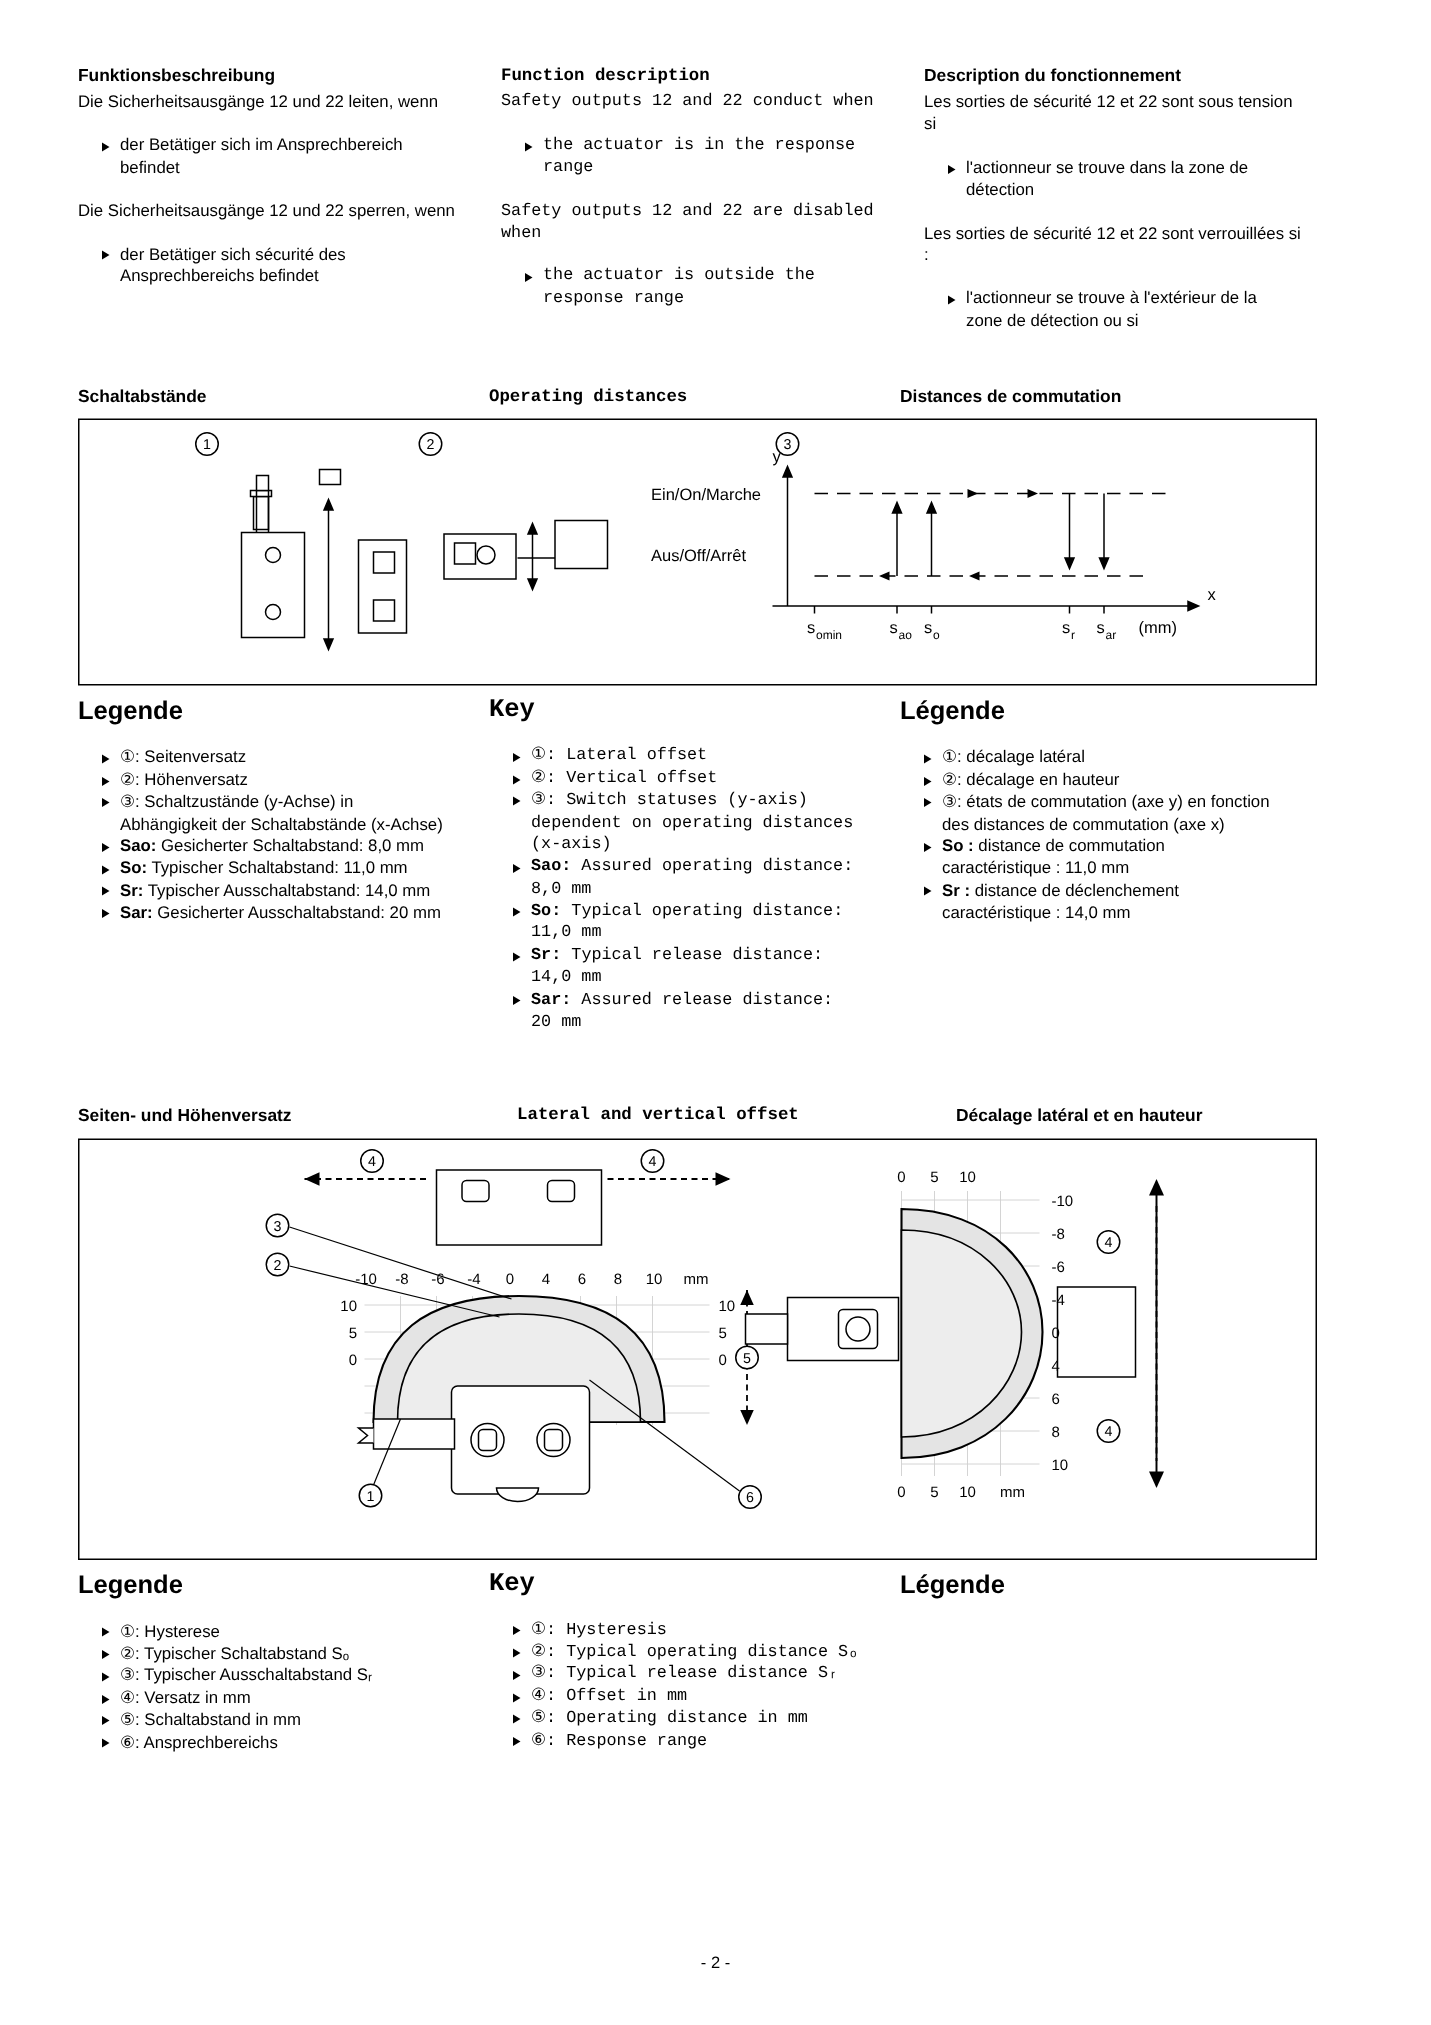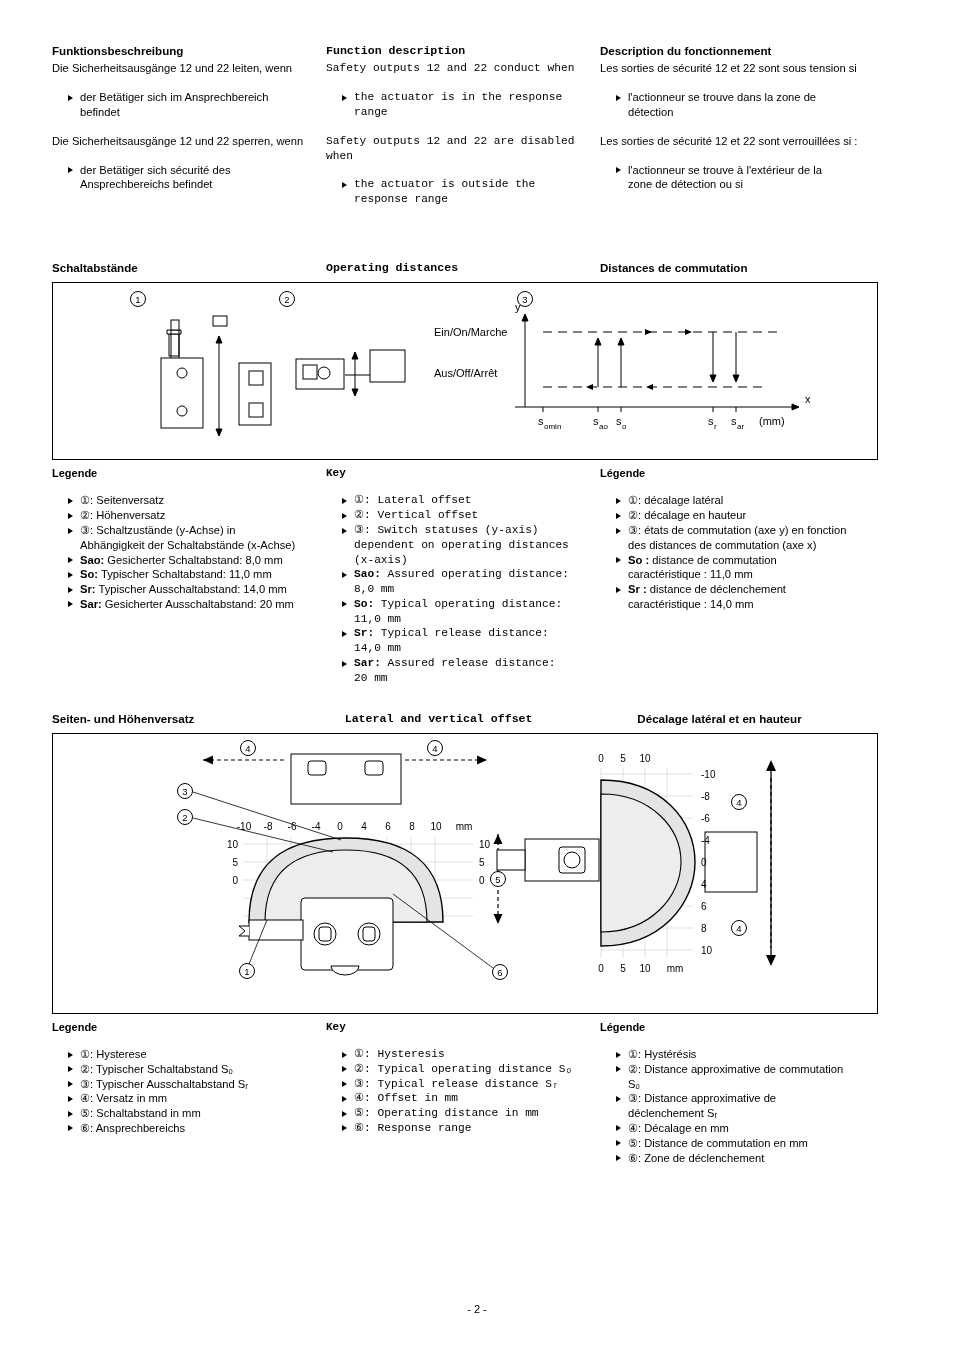--- a/index.html
+++ b/index.html
@@ -14,21 +14,21 @@
     color: #000;
     position: relative;
   }
   .page {
     position: absolute;
     left: 52px; top: 44px;
     width: 826px;
   }
   .cols {
     display: flex;
-    gap: 0;
+    gap: 16px;
   }
   .col {
     width: 270px;
     padding-right: 8px;
   }
   .col.c2 { margin-left: 4px; font-family: Liberation Mono, monospace; }
   .col.c3 { margin-left: 4px; }
   h2 {
     font-size: 11.6px;
     font-weight: bold;
@@ -53,37 +53,37 @@
   ul.bl li::before {
     content: "";
     position: absolute;
     left: 2px; top: 4.5px;
     border-left: 5px solid #000;
     border-top: 3.5px solid transparent;
     border-bottom: 3.5px solid transparent;
   }
   .sect-head {
     display: flex;
-    margin-top: 40px;
+    margin-top: 22px;
     margin-bottom: 4px;
   }
   .sect-head .col { width: 270px; }
   .figure {
     border: 1px solid #000;
     position: relative;
     width: 826px;
     background: #fff;
   }
   .legend-row {
     display: flex;
     margin-top: 7px;
   }
   .legend-row .col { width: 270px; }
   .legend-row h3 {
-    font-size: 11px;
+    font-size: 17px;
     font-weight: bold;
     margin: 0 0 1px 0;
   }
   .pageno {
     position: absolute;
     left: 0; right: 0;
     top: 1303px;
     text-align: center;
     font-size: 11px;
   }
@@ -275,21 +275,21 @@
       <ul class="bl">
         <li>①: décalage latéral</li>
         <li>②: décalage en hauteur</li>
         <li>③: états de commutation (axe y) en fonction des distances de commutation (axe x)</li>
         <li><b>So :</b> distance de commutation caractéristique : 11,0 mm</li>
         <li><b>Sr :</b> distance de déclenchement caractéristique : 14,0 mm</li>
       </ul>
     </div>
   </div>
 
-  <div class="sect-head" style="margin-top:12px;gap:48px;">
+  <div class="sect-head" style="margin-top:34px;gap:48px;">
     <div class="col">
         <h2>Seiten- und Höhenversatz</h2>
       </div>
     <div class="col c2">
         <h2>Lateral and vertical offset</h2>
       </div>
     <div class="col c3">
         <h2>Décalage latéral et en hauteur</h2>
       </div>
   </div>
@@ -478,26 +478,18 @@
         <li>①: Hysteresis</li>
         <li>②: Typical operating distance Sₒ</li>
         <li>③: Typical release distance Sᵣ</li>
         <li>④: Offset in mm</li>
         <li>⑤: Operating distance in mm</li>
         <li>⑥: Response range</li>
       </ul>
     </div>
     <div class="col c3">
       <h3>Légende</h3>
-      <ul class="bl">
-        <li>①: Hystérésis</li>
-        <li>②: Distance approximative de commutation Sₒ</li>
-        <li>③: Distance approximative de déclenchement Sᵣ</li>
-        <li>④: Décalage en mm</li>
-        <li>⑤: Distance de commutation en mm</li>
-        <li>⑥: Zone de déclenchement</li>
-      </ul>
     </div>
   </div>
 
 </div>
 
 <div class="pageno">- 2 -</div>
 
 </body></html>

